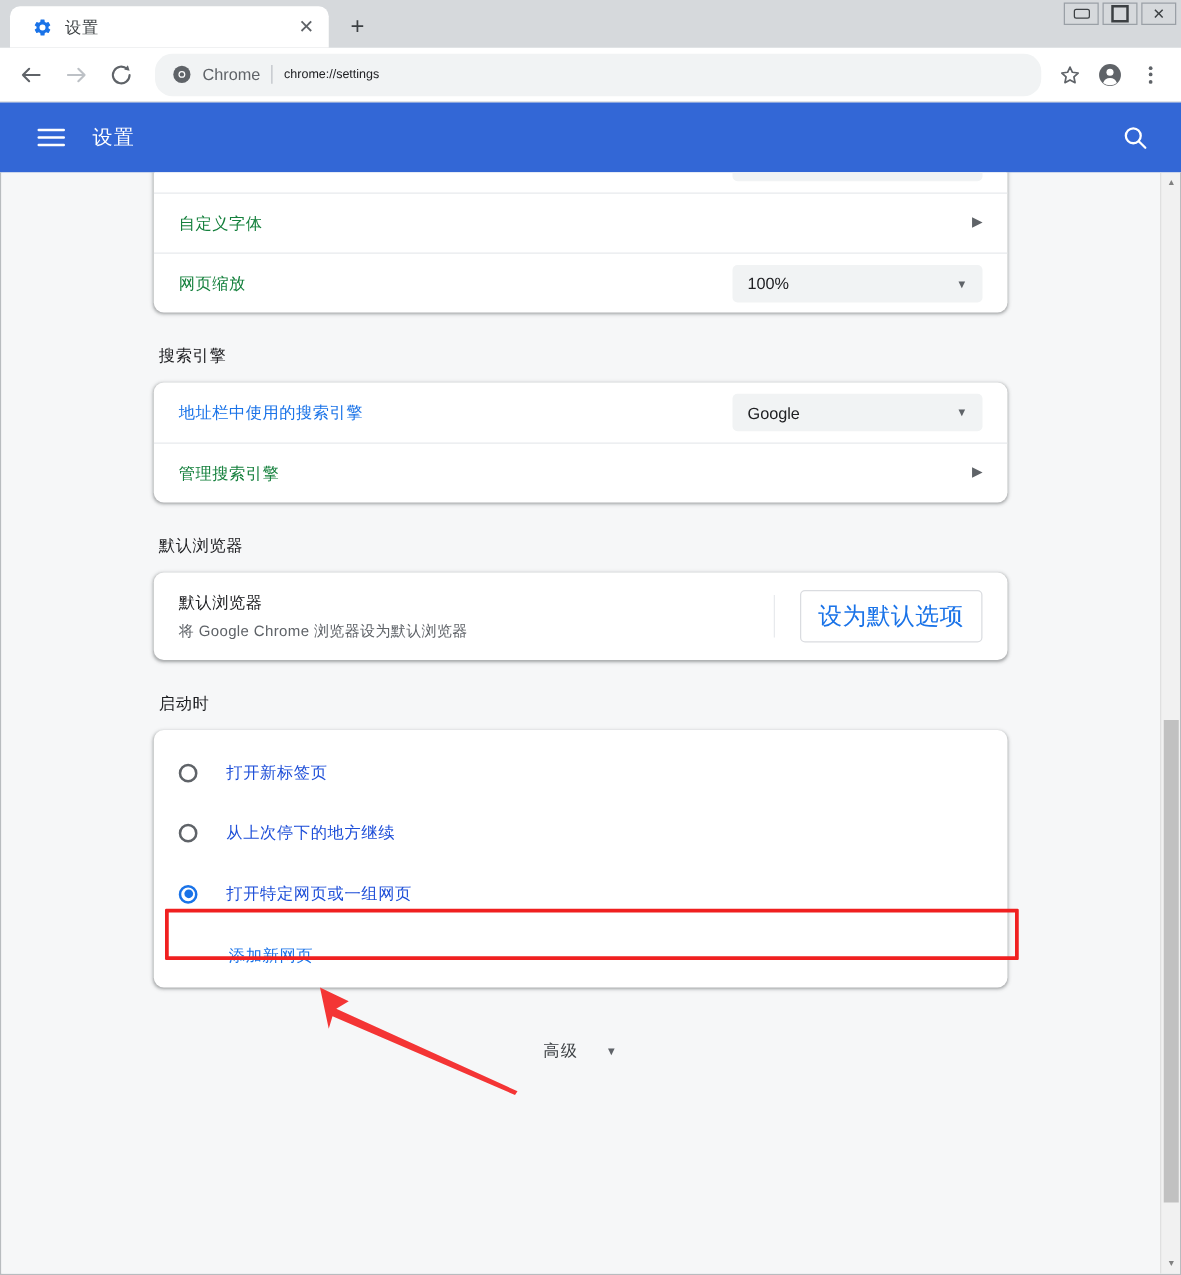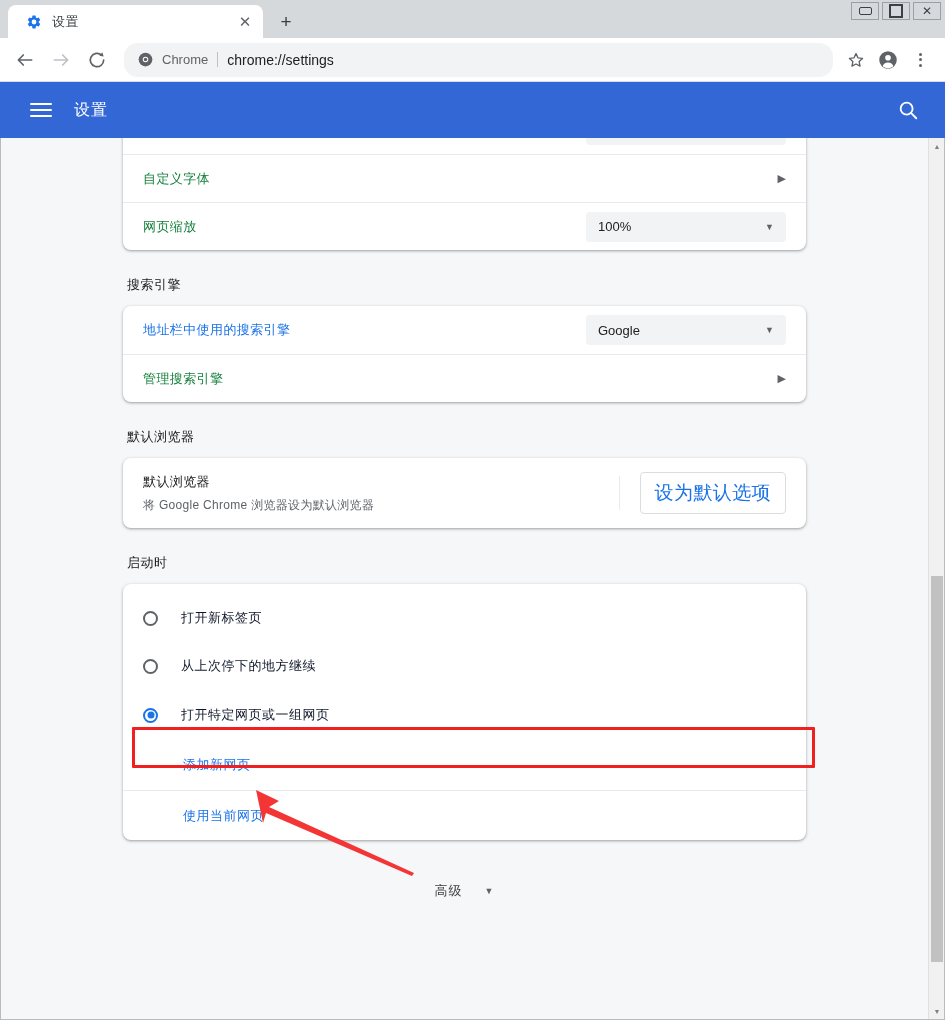--- a/index.html
+++ b/index.html
@@ -66,21 +66,21 @@
   }
   .navbtn.disabled { color: #bdc1c6; }
   .omnibox {
     flex: 1; height: 34px; background: #f1f3f4; border-radius: 14px;
     display: flex; align-items: center; padding: 0 14px;
     margin: 0 6px; overflow: hidden;
   }
   .chrome-logo { width: 15px; height: 15px; margin-right: 9px; flex:none; }
   .omni-label { font-size: 13px; color: #5f6368; white-space: nowrap; }
   .omni-sep { width:1px; height:15px; background:#bdc1c6; margin: 0 9px; flex:none;}
-  .omni-url { font-size: 14px; color: #202124; white-space: nowrap; }
+  .omni-url { font-size: 10px; color: #202124; white-space: nowrap; }
   .tb-icon {
     width: 30px; height: 30px; margin-left: 2px; flex:none;
     display: flex; align-items: center; justify-content: center; color: #5f6368;
   }
   .kebab { display:flex; flex-direction:column; gap:2.5px; align-items:center;}
   .kebab i { width:3px; height:3px; border-radius:50%; background:#5f6368; display:block;}
 
   
   .settings-header {
     height: 56px; background: #3367d6;
@@ -154,21 +154,21 @@
     width: 15px; height: 15px; border-radius: 50%;
     border: 2px solid #5f6368; margin-right: 23px; flex:none;
     position: relative; background:#fff;
   }
   .radio.checked { border-color: #1a73e8; }
   .radio.checked::after {
     content:""; position:absolute; left:50%; top:50%;
     transform: translate(-50%,-50%);
     width: 7px; height: 7px; border-radius:50%; background:#1a73e8;
   }
-  .radio-label { font-size: 13px; color:#0f172a; letter-spacing:.5px;}
+  .radio-label { font-size: 13px; color:#1d4ed8; letter-spacing:.5px;}
   .link-row {
     height: 50px; display:flex; align-items:center; padding: 0 20px 0 60px;
     font-size: 13px; color: #1a73e8; letter-spacing:.5px;
   }
   .link-row + .link-row { border-top: 1px solid #e8eaed; }
   .startup-card .link-row:first-of-type { border-top: 1px solid #e8eaed; }
 
   
   .highlight-box {
     position: absolute; border: 3px solid #f02020;
@@ -358,21 +358,20 @@
             </div>
             <div class="radio-row" style="height:48px;">
               <span class="radio"></span>
               <span class="radio-label">从上次停下的地方继续</span>
             </div>
             <div class="radio-row" style="height:50px;">
               <span class="radio checked"></span>
               <span class="radio-label">打开特定网页或一组网页</span>
             </div>
             <div class="link-row">添加新网页</div>
-            <div class="link-row">使用当前网页</div>
           </div>
         </div>
 
         <div class="advanced">
           <span>高级</span>
           <span class="caret">▼</span>
         </div>
 
       </div>
 

